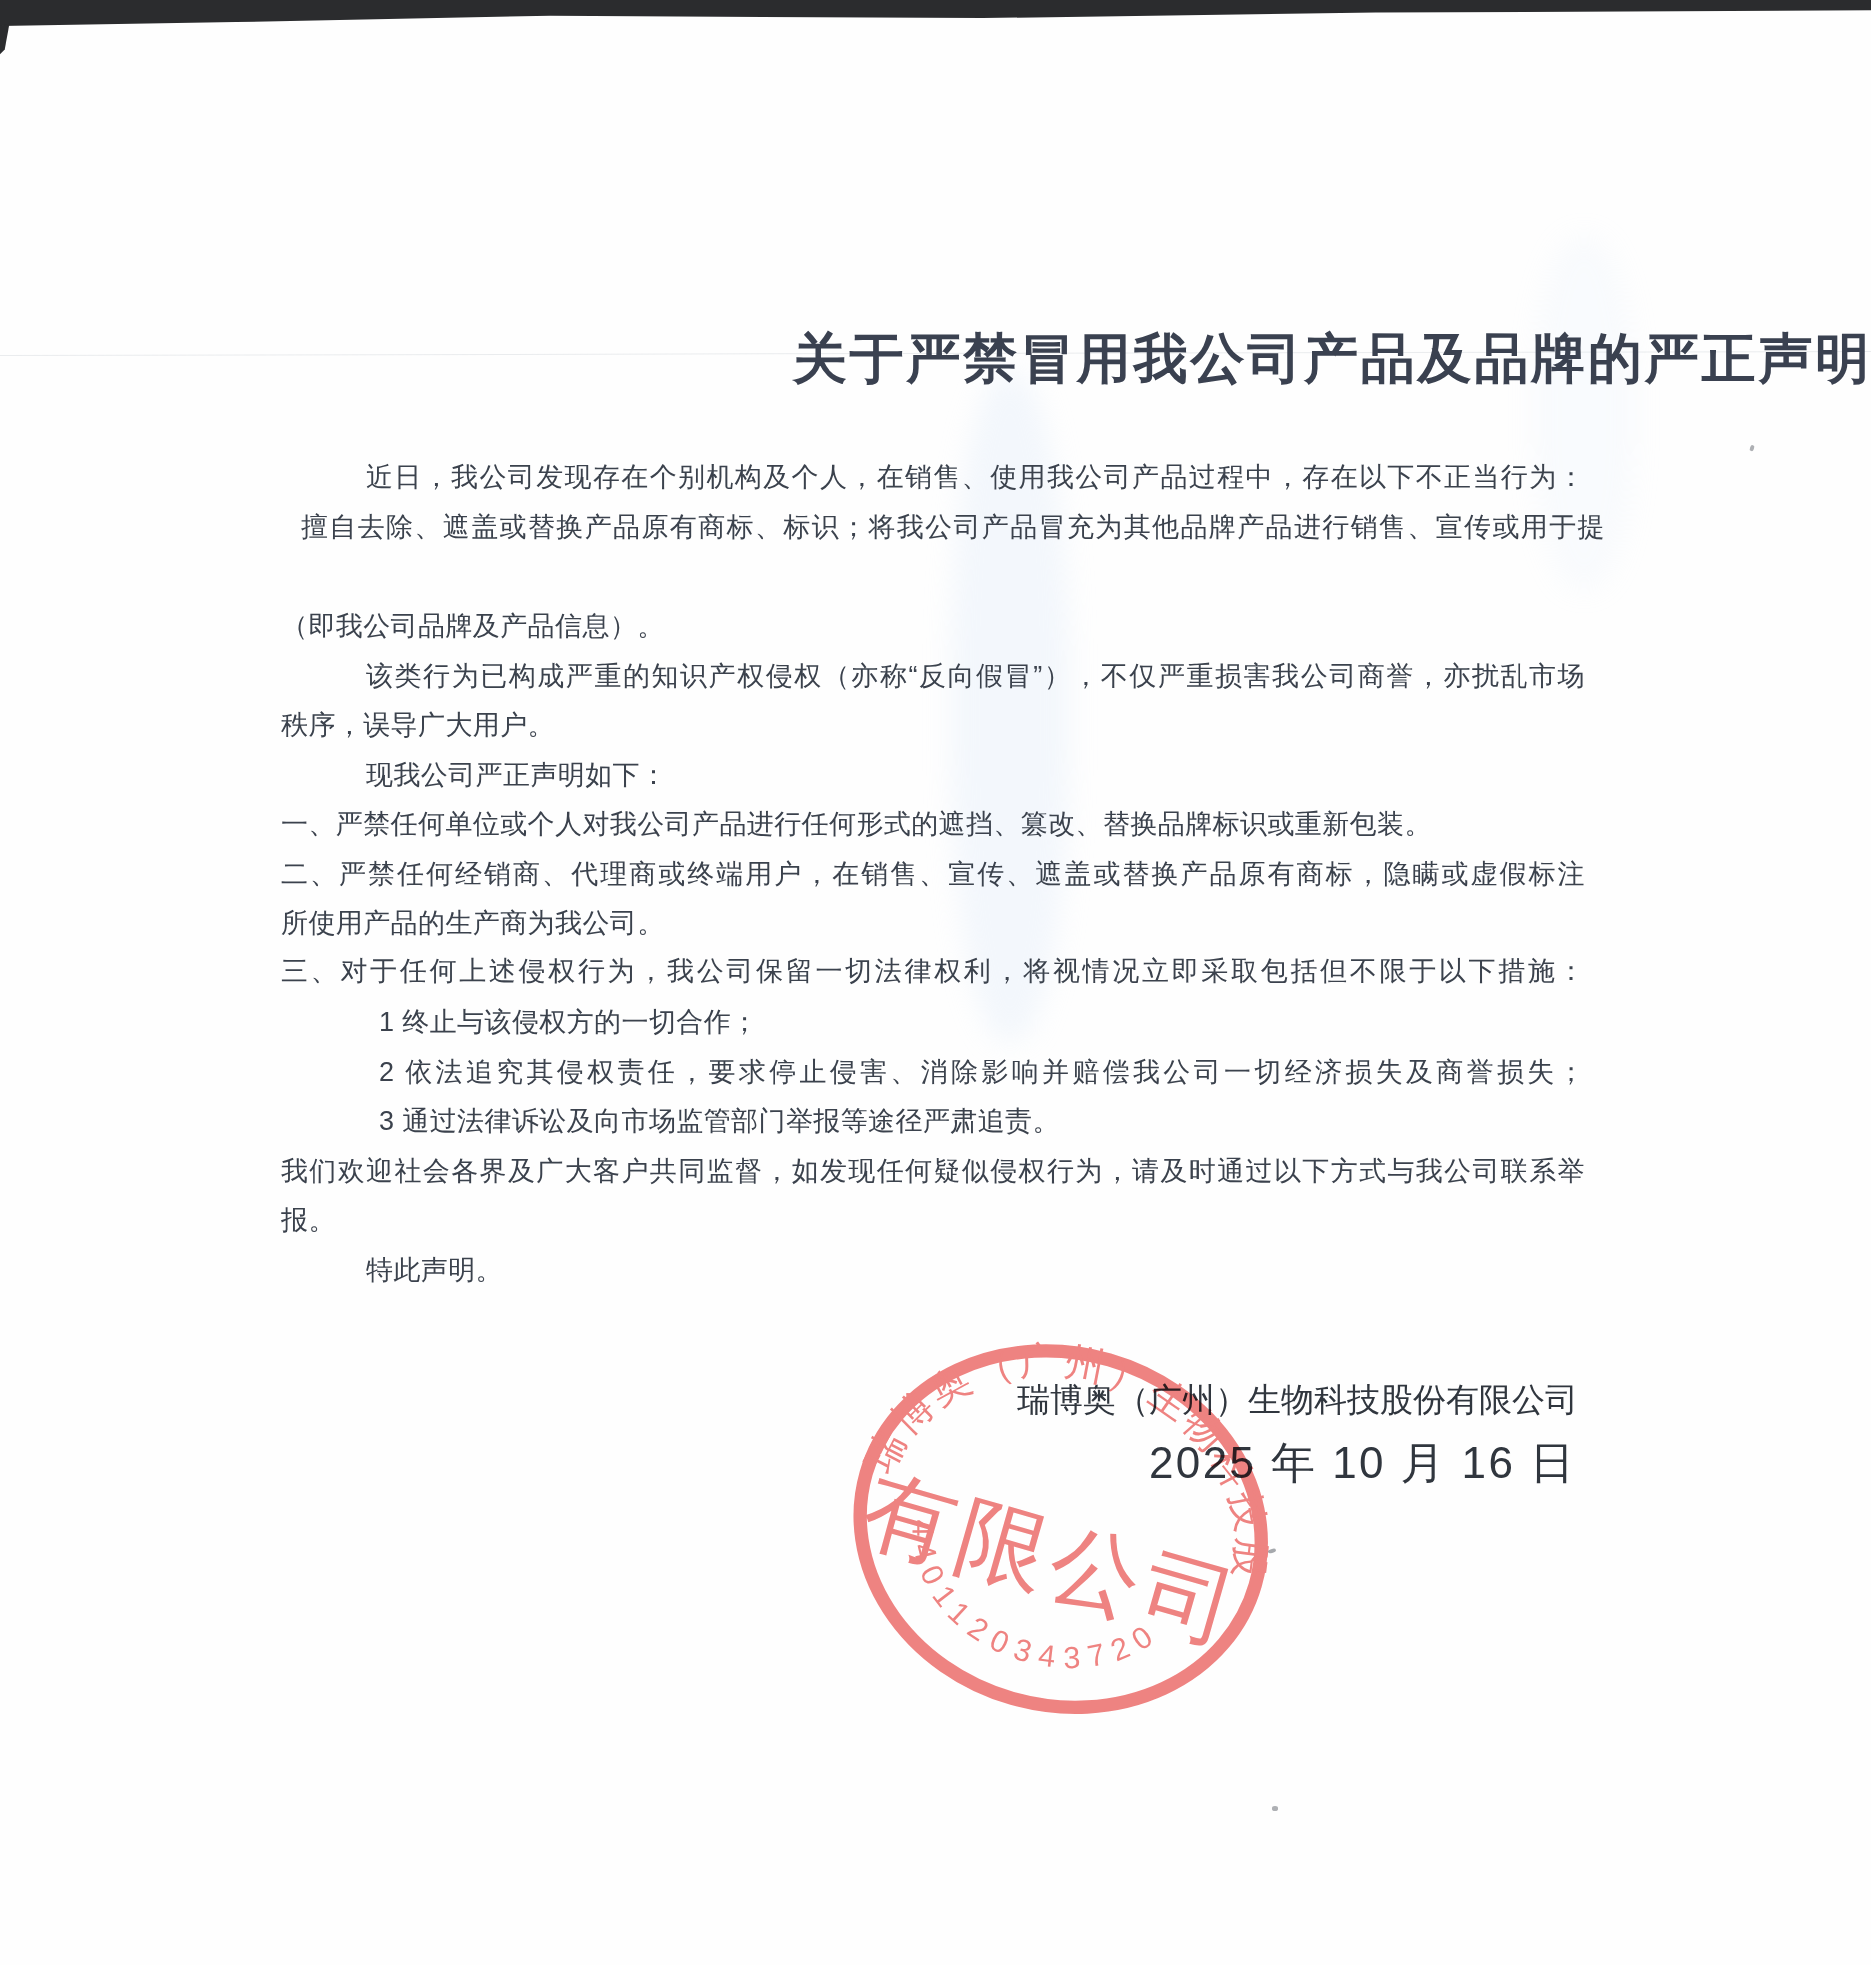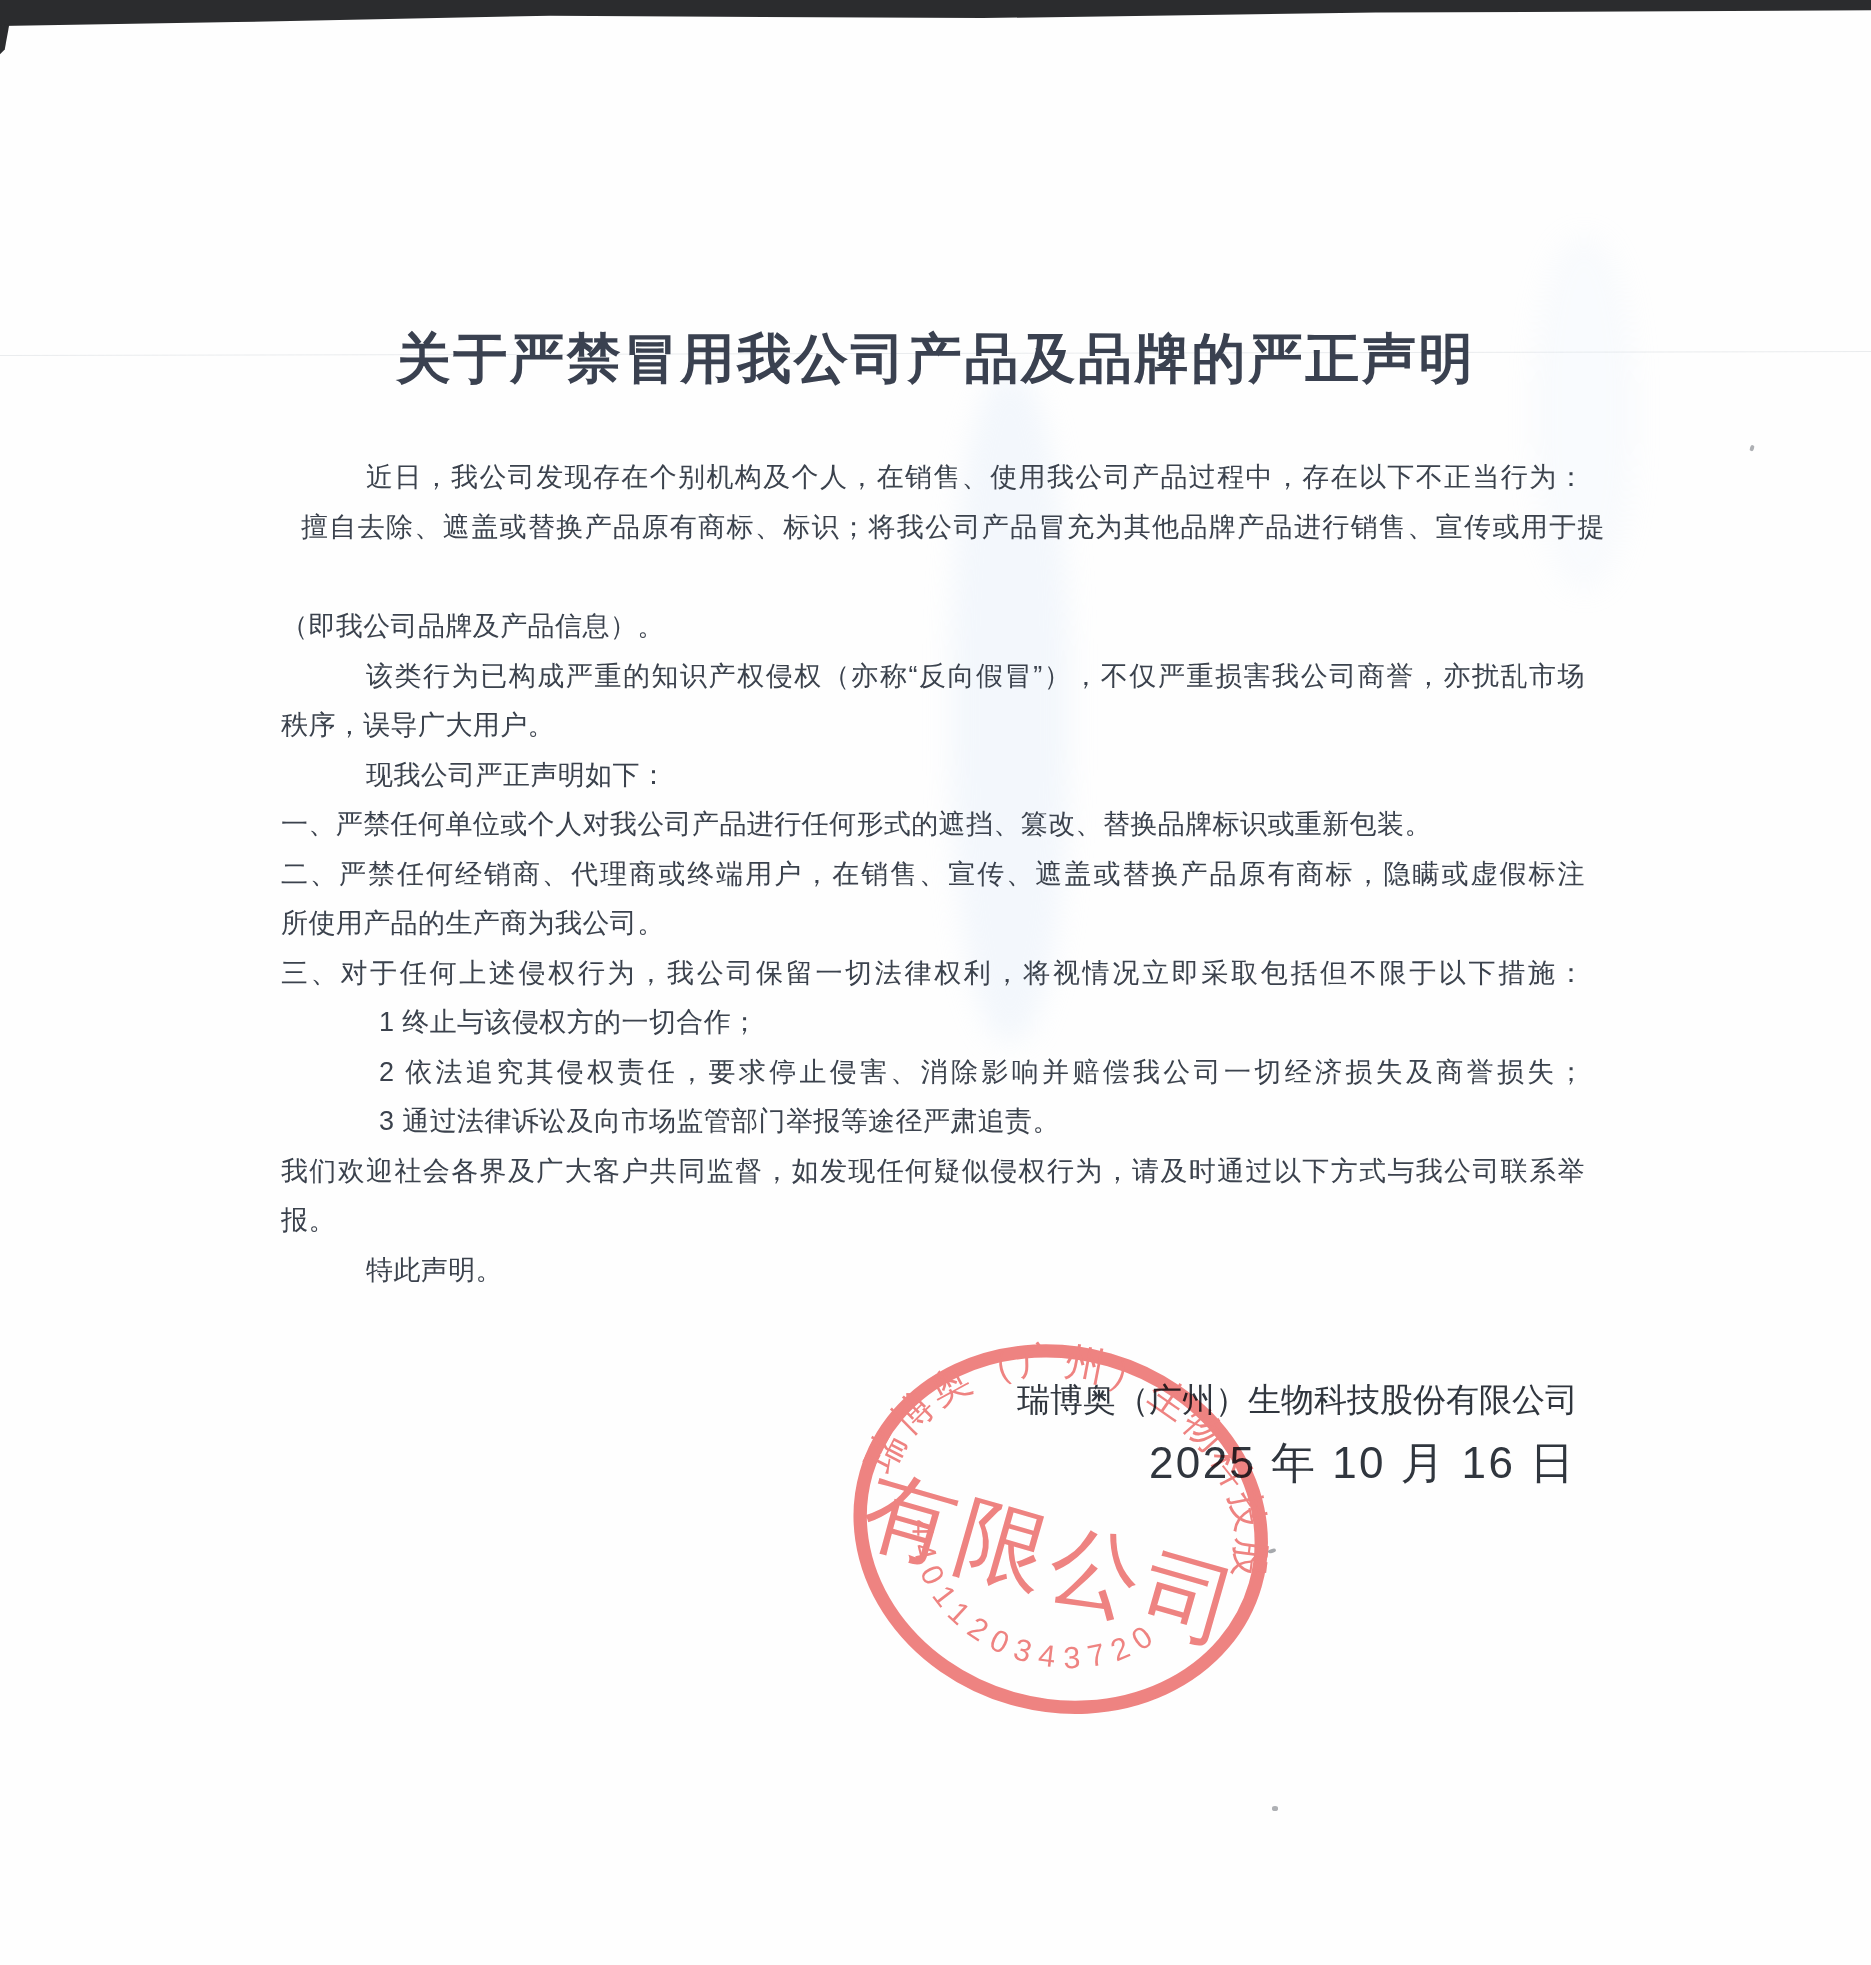--- a/index.html
+++ b/index.html
@@ -5,21 +5,21 @@
   html,body{margin:0;padding:0;background:#9a9a9a;}
   #page{position:relative;width:1872px;height:2647px;background:#fefefe;overflow:hidden;
         font-family:"Liberation Sans","DejaVu Sans",sans-serif;}
   
   #scanbar{position:absolute;left:0;top:0;width:1872px;height:63px;}
   
   .crease{position:absolute;background:rgba(165,172,180,.22);}
   .smudge{position:absolute;background:rgba(216,231,247,.28);filter:blur(13.4px);border-radius:45%;}
   .speck{position:absolute;background:#6b7076;border-radius:45%;}
   
-  #title{position:absolute;left:0;top:323px;width:1872px;text-align:center;
+  #title{position:absolute;left:0;top:323px;width:1872px;text-align:right;
          font-size:54px;font-weight:700;letter-spacing:2.8px;color:#3a4150;}
   
   .ln{position:absolute;left:281px;width:1304px;font-size:27px;line-height:63px;
       color:#3b424d;letter-spacing:0.4px;}
   .just{text-align:justify;text-align-last:justify;}
   
   .sig{position:absolute;color:#30363e;white-space:nowrap;margin-left:48px;}
   #sig-company{left:969px;top:1378px;font-size:33px;letter-spacing:0px;}
   #sig-date{left:1101px;top:1434px;font-size:44px;letter-spacing:2.4px;}
   
@@ -47,21 +47,21 @@
 
   <div class="ln just" style="top:446px;text-indent:85px;">近日，我公司发现存在个别机构及个人，在销售、使用我公司产品过程中，存在以下不正当行为：</div>
   <div class="ln just" style="top:496px;margin-left:20px;">擅自去除、遮盖或替换产品原有商标、标识；将我公司产品冒充为其他品牌产品进行销售、宣传或用于提</div>
   <div class="ln" style="top:595px;">（即我公司品牌及产品信息）。</div>
   <div class="ln just" style="top:645px;text-indent:85px;">该类行为已构成严重的知识产权侵权（亦称“反向假冒”），不仅严重损害我公司商誉，亦扰乱市场</div>
   <div class="ln" style="top:694px;">秩序，误导广大用户。</div>
   <div class="ln" style="top:744px;text-indent:85px;">现我公司严正声明如下：</div>
   <div class="ln" style="top:793px;">一、严禁任何单位或个人对我公司产品进行任何形式的遮挡、篡改、替换品牌标识或重新包装。</div>
   <div class="ln just" style="top:843px;">二、严禁任何经销商、代理商或终端用户，在销售、宣传、遮盖或替换产品原有商标，隐瞒或虚假标注</div>
   <div class="ln" style="top:892px;">所使用产品的生产商为我公司。</div>
-  <div class="ln just" style="top:942px;">三、对于任何上述侵权行为，我公司保留一切法律权利，将视情况立即采取包括但不限于以下措施：</div>
+  <div class="ln just" style="top:942px;font-family:Liberation Mono, monospace;">三、对于任何上述侵权行为，我公司保留一切法律权利，将视情况立即采取包括但不限于以下措施：</div>
   <div class="ln" style="top:991px;text-indent:98px;">1  终止与该侵权方的一切合作；</div>
   <div class="ln just" style="top:1041px;text-indent:98px;">2  依法追究其侵权责任，要求停止侵害、消除影响并赔偿我公司一切经济损失及商誉损失；</div>
   <div class="ln" style="top:1090px;text-indent:98px;">3  通过法律诉讼及向市场监管部门举报等途径严肃追责。</div>
   <div class="ln just" style="top:1140px;">我们欢迎社会各界及广大客户共同监督，如发现任何疑似侵权行为，请及时通过以下方式与我公司联系举</div>
   <div class="ln" style="top:1189px;">报。</div>
   <div class="ln" style="top:1239px;text-indent:85px;">特此声明。</div>
 
   <div id="sig-company" class="sig">瑞博奥（广州）生物科技股份有限公司</div>
   <div id="sig-date" class="sig">2025 年 10 月 16 日</div>
 

